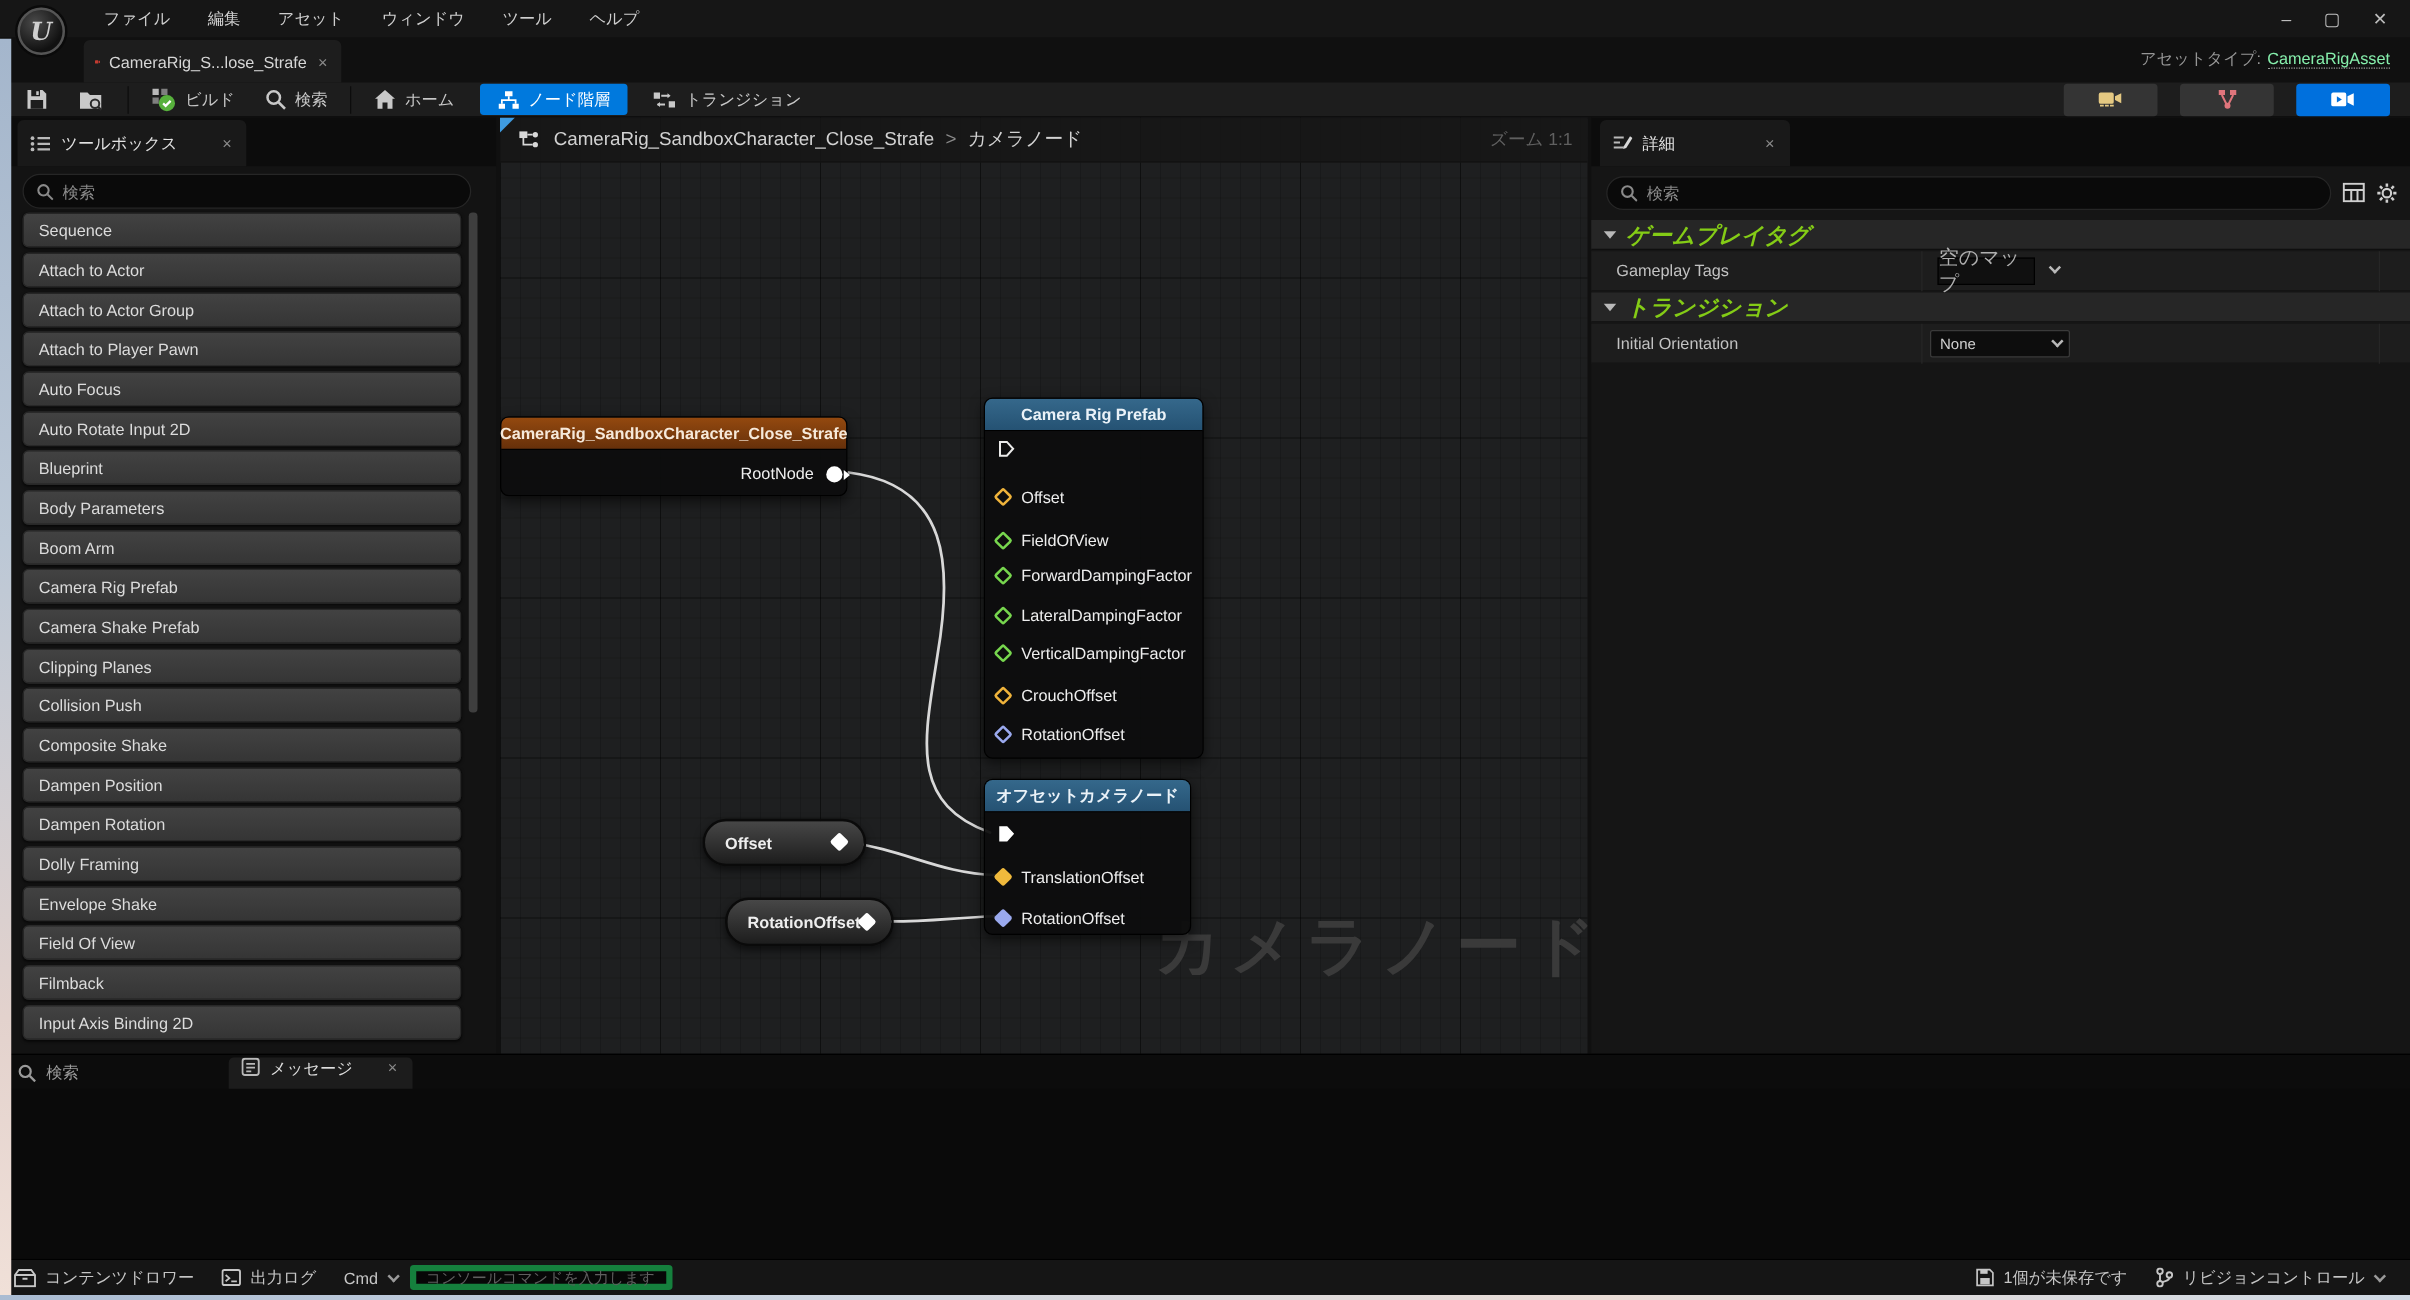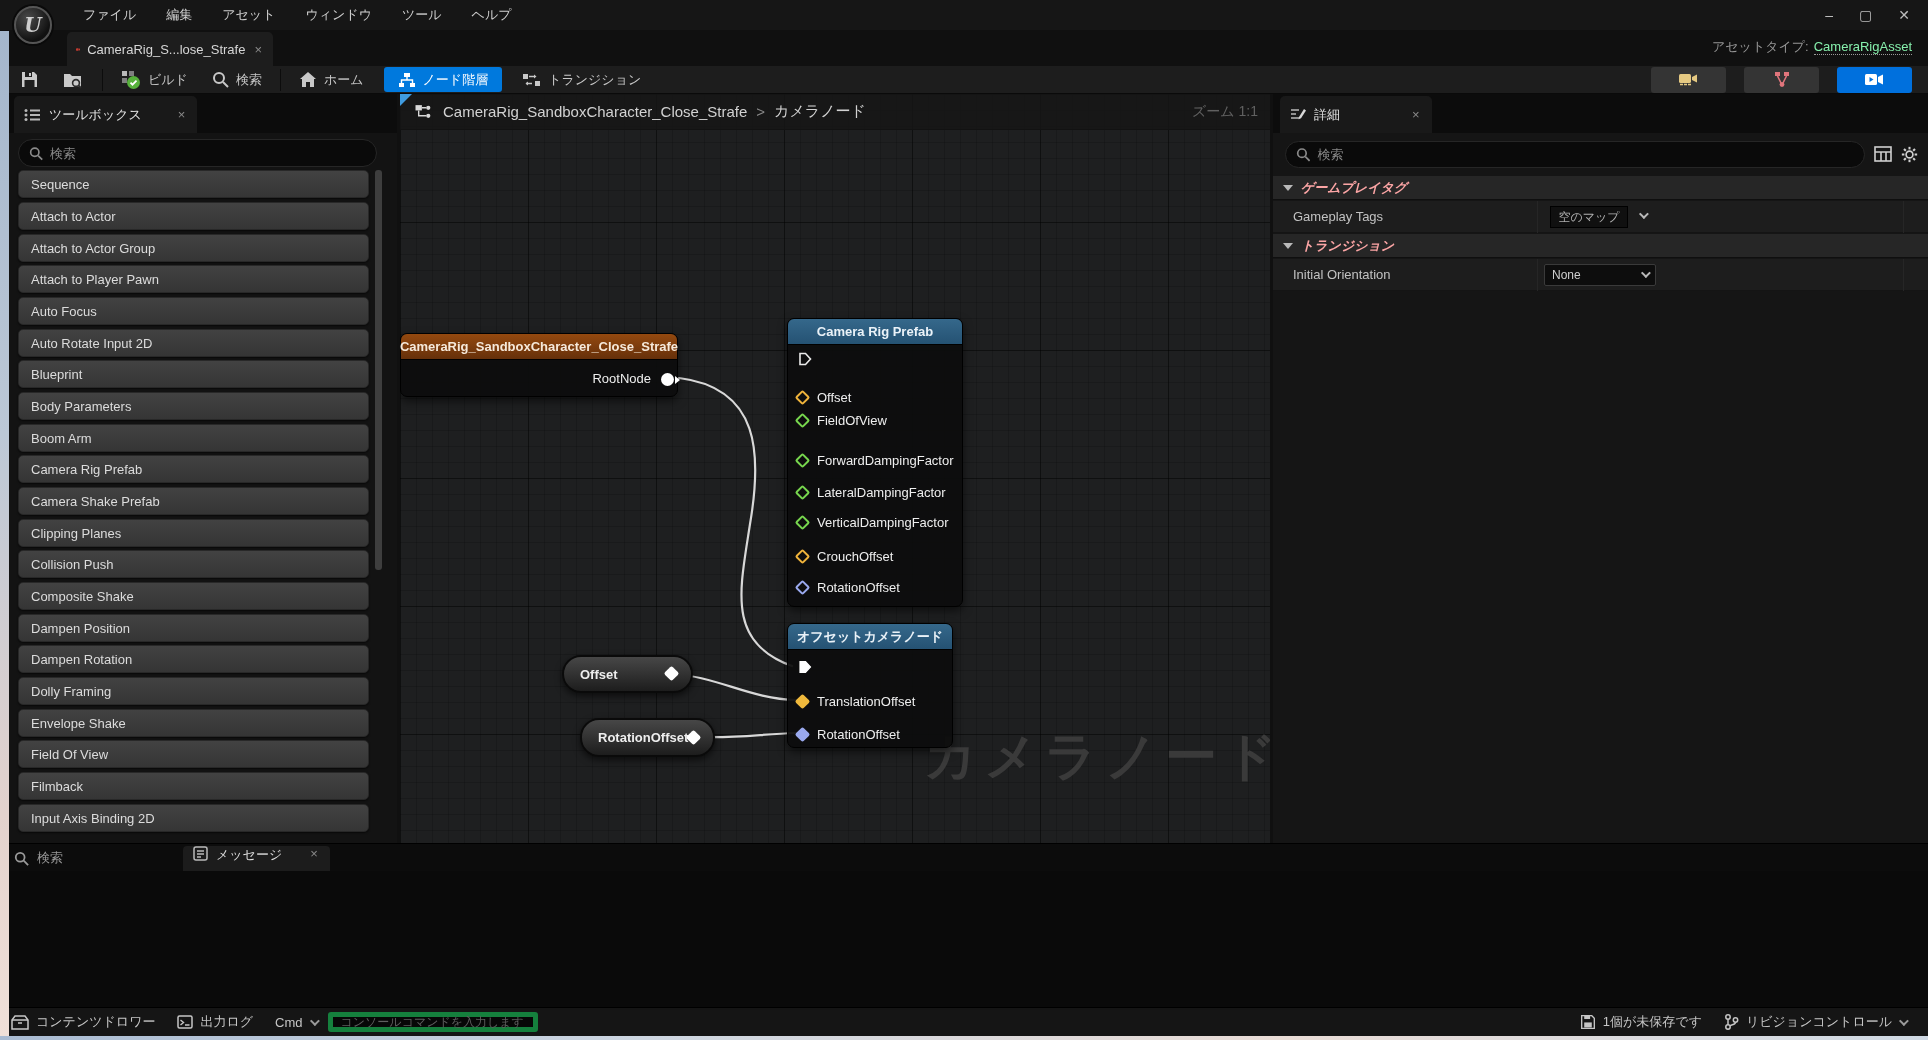--- a/index.html
+++ b/index.html
@@ -64,27 +64,27 @@
   .d-fill-yellow   { background:#f0b93c; }
   .d-fill-peri     { background:#9aa9ee; }
   .d-fill-white    { background:#ffffff; }
   .pill-node { position:absolute; border-radius:19px; background:linear-gradient(#474747,#1d1d1d); border:2px solid #0a0a0a; box-shadow:0 3px 7px rgba(0,0,0,.6); display:flex; align-items:center; z-index:3; }
   .pill-node .pin-label { font-weight:bold; padding-left:16px; }
   .pill-node .diamond { position:absolute; right:14px; top:50%; margin-top:-6px; }
   .rootpin { position:absolute; right:-3px; top:39px; display:flex; align-items:center; }
 
   
   .details { left:1273px; top:94px; width:655px; height:749px; background:#151515; }
-  .d-section { position:absolute; left:0; width:655px; height:24px; background:#262626; border-bottom:1px solid #0f0f0f; display:flex; align-items:center; gap:8px; padding-left:10px; color:#fca5a5; font-size:13px; font-weight:bold; font-style:italic; }
+  .d-section { position:absolute; left:0; width:655px; height:24px; background:#262626; border-bottom:1px solid #0f0f0f; display:flex; align-items:center; gap:8px; padding-left:10px; color:#84cc16; font-size:18px; font-weight:bold; font-style:italic; }
   .tri-down { width:0; height:0; border-left:5px solid transparent; border-right:5px solid transparent; border-top:6px solid #b9b9b9; }
   .d-row { position:absolute; left:0; width:655px; height:32px; background:#1d1d1d; border-bottom:1px solid #141414; }
   .d-row .name { position:absolute; left:20px; top:8px; color:#c2c2c2; font-size:13px; }
   .colline { position:absolute; top:0; width:1px; height:32px; background:#262626; }
   .chev { display:inline-block; width:7px; height:7px; border-right:2px solid #b9b9b9; border-bottom:2px solid #b9b9b9; transform:rotate(45deg) translateY(-2px); }
-  .valbox { position:absolute; background:#101010; border:1px solid #000; color:#b0b0b0; font-size:12px; display:flex; align-items:center; justify-content:center; }
+  .valbox { position:absolute; background:#101010; border:1px solid #000; color:#b0b0b0; font-size:16px; display:flex; align-items:center; justify-content:center; }
   .dropbox { position:absolute; background:#0d0d0d; border:1px solid #3a3a3a; border-radius:2px; color:#cfcfcf; font-size:12px; display:flex; align-items:center; padding:0 7px; justify-content:space-between; }
 
   
   .bottom-tabs { left:0; top:843px; width:1928px; height:28px; background:#0c0c0c; border-top:1px solid #000; }
   .msg-tab { position:absolute; left:183px; top:2px; height:26px; background:#1c1c1c; border-radius:4px 4px 0 0; display:flex; gap:8px; padding:0 10px; color:#dedede; font-size:13px; }
   .logarea { left:0; top:871px; width:1928px; height:136px; background:#0a0a0a; }
   .statusbar { left:0; top:1007px; width:1928px; height:29px; background:#151515; border-top:1px solid #000; display:flex; align-items:center; }
   .sb-item { display:flex; align-items:center; gap:7px; color:#c6c6c6; font-size:13px; padding:0 11px; white-space:nowrap; }
   .console { width:210px; height:20px; background:#070707; border:5px solid #15803d; border-radius:3px; display:flex; align-items:center; padding:0 8px; }
   .console input { background:transparent; border:none; outline:none; color:#5f5f5f; font-size:12px; width:100%; font-family:"Liberation Sans",sans-serif; }
@@ -290,21 +290,21 @@
 
     <div class="node" style="left:387px; top:224px; width:176px; height:289px;">
       <div class="node-hd hd-teal">Camera Rig Prefab</div>
       <svg width="14" height="14" viewBox="0 0 14 14" style="position:absolute; left:10px; top:33px;">
           <path d="M2 1.5 h5.5 L12.5 7 L7.5 12.5 H2 Z" fill="none" stroke="#eaeaea" stroke-width="1.6"></path>
         </svg>
       <div class="pin-row" style="top:66px;">
           <span class="diamond d-hollow-orange"></span>
           <span class="pin-label">Offset</span>
         </div>
-      <div class="pin-row" style="top:89px;">
+      <div class="pin-row" style="top:101px;">
           <span class="diamond d-hollow-green"></span>
           <span class="pin-label">FieldOfView</span>
         </div>
       <div class="pin-row" style="top:129px;">
           <span class="diamond d-hollow-green"></span>
           <span class="pin-label">ForwardDampingFactor</span>
         </div>
       <div class="pin-row" style="top:161px;">
           <span class="diamond d-hollow-green"></span>
           <span class="pin-label">LateralDampingFactor</span>

